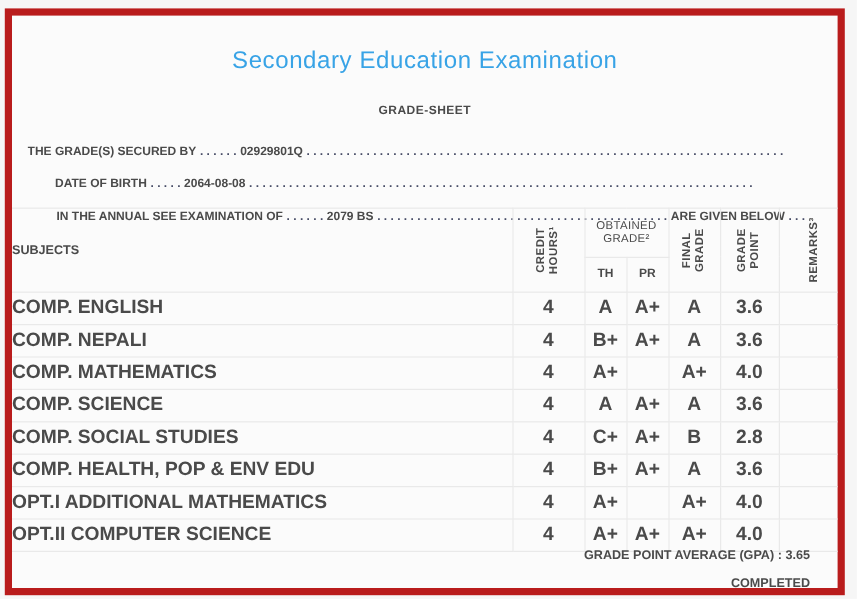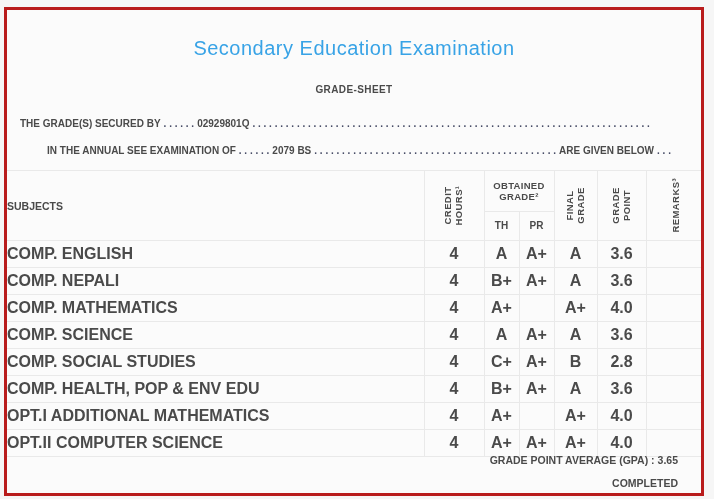--- a/index.html
+++ b/index.html
@@ -8,21 +8,21 @@
     background:#f6f6f6;
     font-family:"Liberation Sans","DejaVu Sans",sans-serif;
     position:relative;
     overflow:hidden;
   }
   .panel{
     position:absolute;left:4px;top:7px;
     width:700px;height:489px;
     box-sizing:border-box;
     background:#fbfbfb;
-    border:3px solid #b91c1c;
+    border:6px solid #b91c1c;
     overflow:hidden;
   }
   .title{
     margin-top:25px;
     text-align:center;
     font-size:20px;line-height:26px;
     letter-spacing:0.5px;
     color:#38a3e6;
     font-weight:400;
   }
@@ -61,21 +61,21 @@
   table.grades th:last-child, table.grades td:last-child{border-right:none;}
   th.subjects{
     text-align:left;
     padding-left:13px;
     font-size:10.5px;font-weight:700;
     vertical-align:middle;
   }
   .hrow1{height:40px;}
   .hrow2{height:29px;}
   th.obtained{
-    font-size:9.5px;font-weight:700;
+    font-size:9.5px;font-weight:400;
     white-space:pre-line;line-height:11px;
     text-align:center;vertical-align:middle;
     letter-spacing:0.3px;
   }
   th.sub{
     font-size:10px;font-weight:700;
     text-align:center;vertical-align:middle;
   }
   .rot-wrap{
     height:69px;width:100%;
@@ -112,20 +112,23 @@
 <body>
 
 <div class="panel">
 
   <div class="title">Secondary Education Examination</div>
   <div class="subtitle">GRADE-SHEET</div>
 
   <div class="info">
     <div class="info-line clip">
       <span>THE GRADE(S) SECURED BY</span><span class="dots">. . . . . .</span><span>02929801Q</span><span class="dots">. . . . . . . . . . . . . . . . . . . . . . . . . . . . . . . . . . . . . . . . . . . . . . . . . . . . . . . . . . . . . . . . . . . . . . . .</span>
+    </div>
+    <div class="info-line clip">
+      <span>DATE OF BIRTH</span><span class="dots">. . . . .</span><span>2064-08-08</span><span class="dots">. . . . . . . . . . . . . . . . . . . . . . . . . . . . . . . . . . . . . . . . . . . . . . . . . . . . . . . . . . . . . . . . . . . . . . . . . . . .</span>
     </div>
     <div class="info-line">
       <span>IN THE ANNUAL SEE EXAMINATION OF</span><span class="dots">. . . . . .</span><span>2079 BS</span><span class="dots">. . . . . . . . . . . . . . . . . . . . . . . . . . . . . . . . . . . . . . . . . . . .</span><span>ARE GIVEN BELOW</span><span class="dots">. . .</span>
     </div>
   </div>
 
   <table class="grades">
     <colgroup>
       <col style="width:417px">
         <col style="width:60px">

